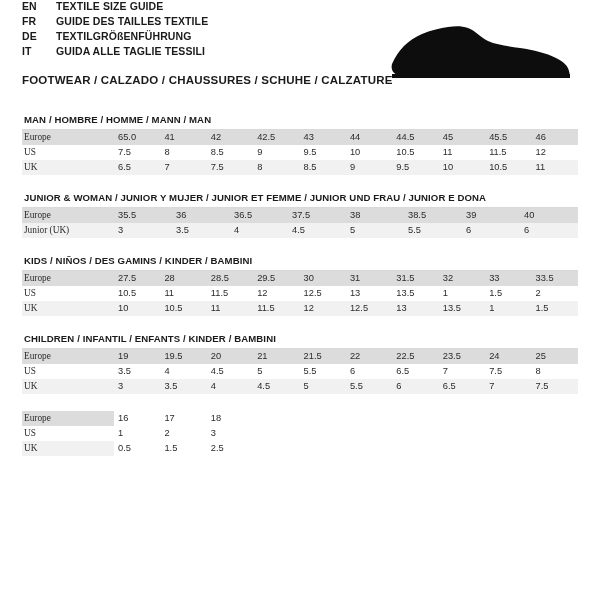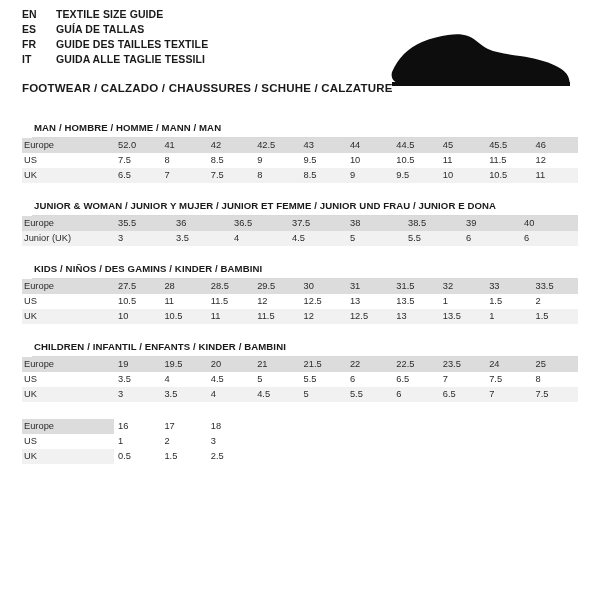--- a/index.html
+++ b/index.html
@@ -12,21 +12,21 @@
     background: #ffffff;
     font-family: "Liberation Sans", sans-serif;
     color: #1a1a1a;
     overflow: hidden;
   }
   .page {
     position: relative;
     width: 600px;
     height: 600px;
     box-sizing: border-box;
-    padding: 8px 22px 0 22px;
+    padding: 0 22px 0 22px;
   }
 
   
   .header {
     position: relative;
     display: flex;
     align-items: flex-start;
   }
   .lang-table {
     border-collapse: collapse;
@@ -70,21 +70,20 @@
   .section {
     margin-bottom: 17px;
   }
   .section-title {
     font-size: 9.6px;
     font-weight: bold;
     letter-spacing: 0.1px;
     padding: 0 0 4px 2px;
     border-bottom: 1px solid #d9d9d9;
     margin-bottom: 0;
-    margin-left: 10px;
   }
   table.size {
     border-collapse: collapse;
     width: 100%;
     table-layout: fixed;
     font-size: 9.3px;
   }
   table.size td {
     height: 15px;
     padding: 0 0 0 4px;
@@ -96,46 +95,47 @@
   table.size tr.head td {
     background: #dcdcdc;
     color: #2b2b2b;
   }
   table.size tr.alt td {
     background: #f1f1f1;
   }
   table.size td.label {
     width: 90px;
     padding-left: 2px;
+    font-family: Liberation Serif, serif;
   }
   .babies table.size td.val {
     background: transparent;
   }
   .babies tr.head td.val.empty,
   .babies tr.head td.label { }
 </style>
 </head>
 <body>
 
 <div class="page">
 
   <div class="header">
     <table class="lang-table">
       <tbody>
         <tr>
           <td class="lang-code">EN</td>
           <td class="lang-name">TEXTILE SIZE GUIDE</td>
         </tr>
         <tr>
-          <td class="lang-code">ES</td>
-          <td class="lang-name">GUÍA DE TALLAS</td>
+          <td class="lang-code">FR</td>
+          <td class="lang-name">GUIDE DES TAILLES TEXTILE</td>
         </tr>
         <tr>
-          <td class="lang-code">FR</td>
-          <td class="lang-name">GUIDE DES TAILLES TEXTILE</td>
+          <td class="lang-code">DE</td>
+          <td class="lang-name">TEXTILGRÖßENFÜHRUNG</td>
         </tr>
         <tr>
           <td class="lang-code">IT</td>
           <td class="lang-name">GUIDA ALLE TAGLIE TESSILI</td>
         </tr>
       </tbody>
     </table>
 
     <div class="shoe-wrap">
       <svg viewBox="0 0 190 76" width="190" height="76" aria-hidden="true">
@@ -167,21 +167,21 @@
   <div class="footwear-title">FOOTWEAR / CALZADO / CHAUSSURES / SCHUHE / CALZATURE</div>
 
   <div class="sections">
 
     <div class="section">
       <div class="section-title">MAN / HOMBRE / HOMME / MANN / MAN</div>
       <table class="size">
         <tbody>
           <tr class="head">
             <td class="label">Europe</td>
-            <td class="val">52.0</td>
+            <td class="val">65.0</td>
             <td class="val">41</td>
             <td class="val">42</td>
             <td class="val">42.5</td>
             <td class="val">43</td>
             <td class="val">44</td>
             <td class="val">44.5</td>
             <td class="val">45</td>
             <td class="val">45.5</td>
             <td class="val">46</td>
           </tr>

